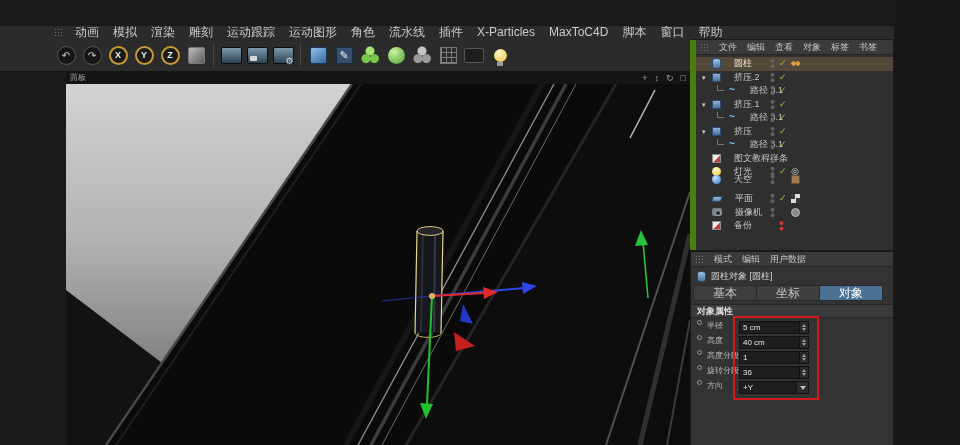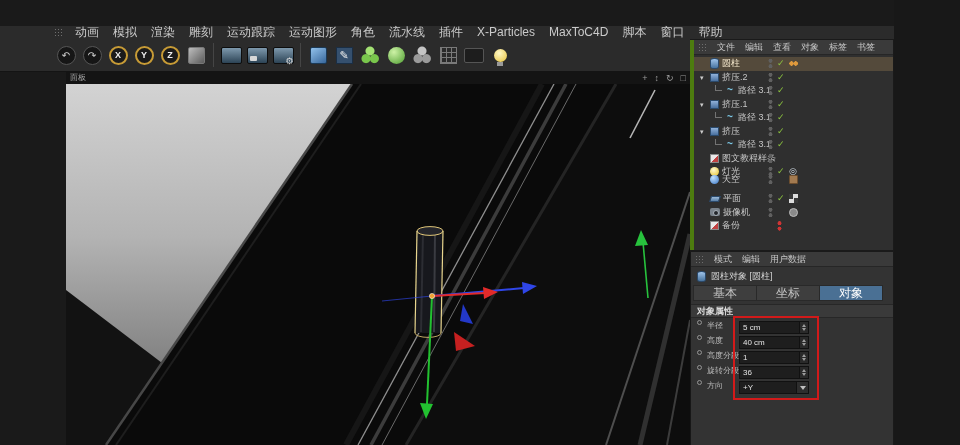--- a/index.html
+++ b/index.html
@@ -34,26 +34,26 @@
 
 
 .viewport{position:absolute;left:66px;top:72px;width:624px;height:373px;background:#060606}
 .vp-header{position:absolute;left:0;top:0;width:100%;height:12px;background:#141414;display:flex;align-items:flex-start;padding:0 4px}
 .vp-label{font-size:8px;color:#a8a8a8}
 .vp-nav{margin-left:auto;display:flex;gap:7px}
 .vp-nav span{font-size:9px;color:#9a9a9a;line-height:12px}
 .scene{position:absolute;left:0;top:12px}
 
 
-.om-panel{position:absolute;left:690px;top:40px;width:203px;height:210px;background:#2f2f2f;border-left:4px solid #4d7c0f}
+.om-panel{position:absolute;left:690px;top:40px;width:203px;height:210px;background:#2f2f2f;border-left:6px solid #4d7c0f}
 .panel-menu{position:absolute;left:0;top:0;width:100%;height:15px;background:#3a3a3a;border-bottom:1px solid #262626;display:flex;align-items:center;padding-left:4px}
 .panel-menu .mi{font-size:9px;color:#c6c6c6;padding:0 5px;white-space:nowrap}
 .om-row{position:absolute;left:0;width:100%;height:13.5px;display:flex;align-items:center;padding-left:6px;font-size:9px}
 .om-row.selected{background:#544a3b}
-.om-label{color:#c6c6c6;white-space:nowrap;margin-left:3px}
+.om-label{color:#c6c6c6;white-space:nowrap;margin-left:13px}
 .om-row.selected .om-label{color:#f4e8cd}
 .om-sp{width:10px;flex:none}
 .om-ex{width:10px;flex:none;font-size:7px;color:#cdcdcd;line-height:13px}
 .om-conn{width:7px;height:6px;border-left:1px solid #737373;border-bottom:1px solid #737373;margin:-5px 3px 0 5px;flex:none}
 .om-ic{flex:none}
 .ic-cyl{width:9px;height:11px;border-radius:4px/2.5px;background:linear-gradient(#a0c4ea,#48749f);border:1px solid #2b4a6c}
 .ic-extrude{width:9px;height:9px;background:linear-gradient(#90b1d9,#49709f);border:1px solid #2b4a6c}
 .ic-spline{width:10px;height:11px;color:#7cc9e8;font-weight:bold;font-size:10px;line-height:10px;text-align:center}
 .ic-null{width:9px;height:9px;background:linear-gradient(135deg,#e9e9e9 52%,#c14242 52%);border:1px solid #8a8a8a}
 .ic-light{width:9px;height:9px;border-radius:50%;background:radial-gradient(circle at 40% 32%,#fff8d2,#e7c122)}

